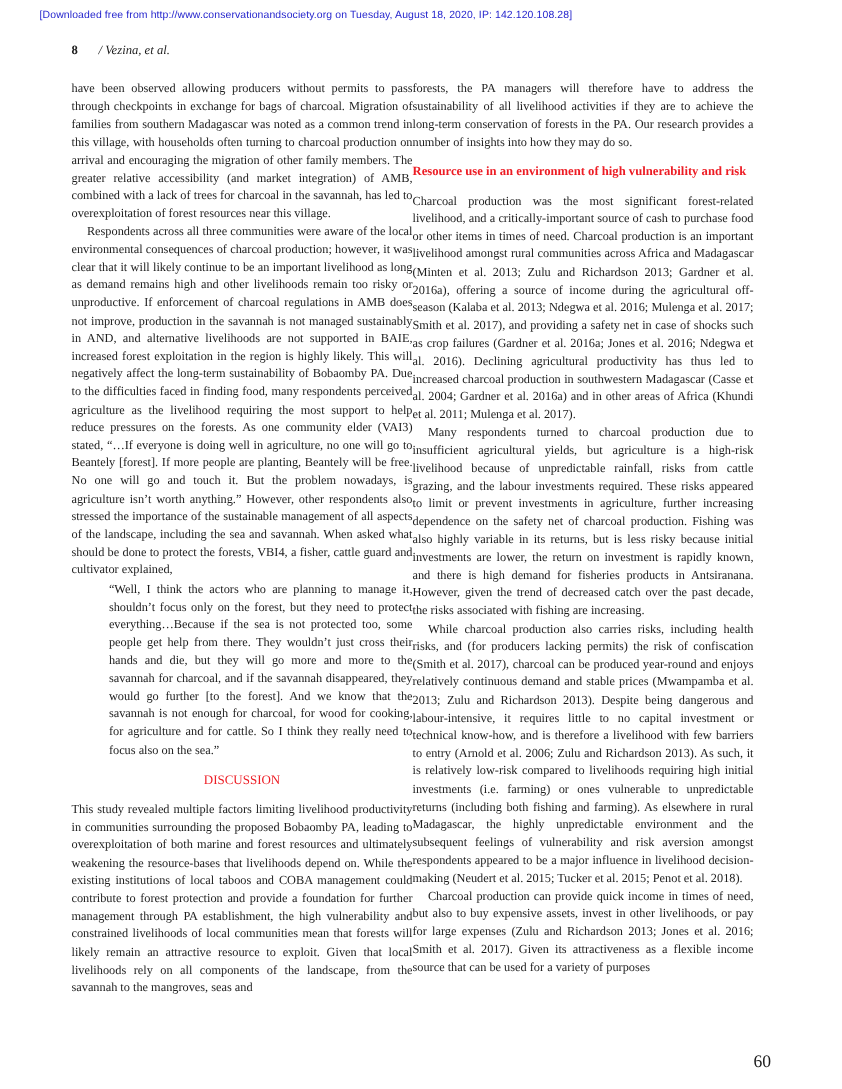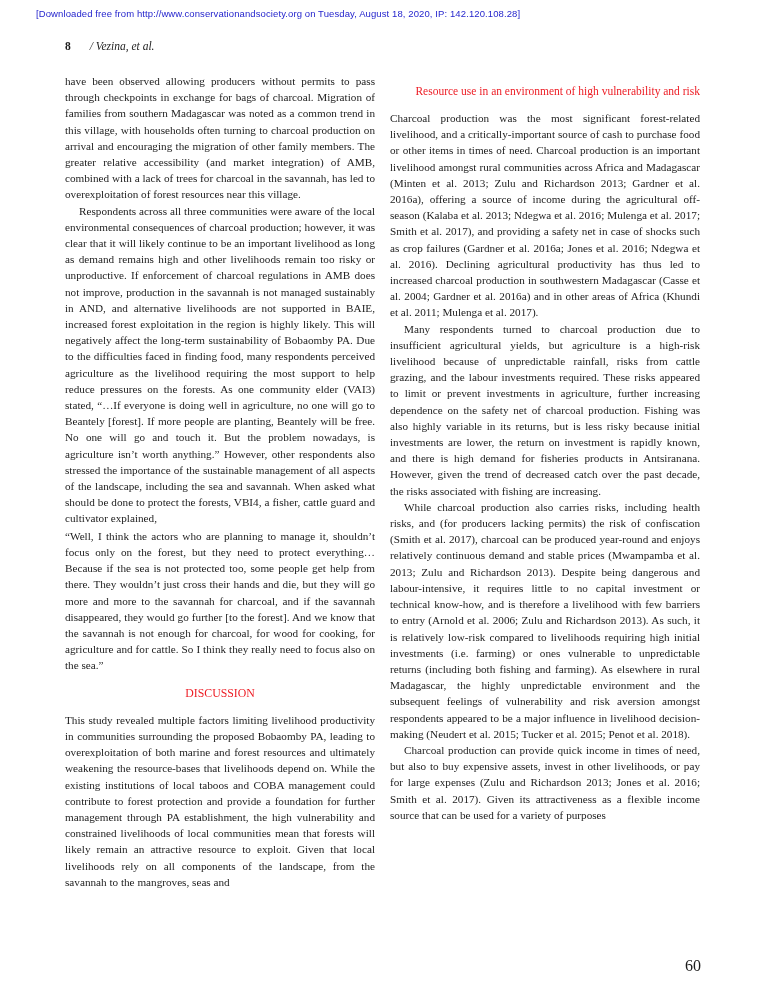--- a/index.html
+++ b/index.html
@@ -27,47 +27,47 @@
     font-size: 11.5px;
   }
   .running-header .pg { font-weight: bold; }
   .running-header .authors { font-style: italic; margin-left: 16px; }
   .columns {
     position: absolute;
     top: 73px;
     left: 65px;
     width: 636px;
     display: flex;
-    gap: 15px;
   }
   .col {
     width: 310px;
     flex: 0 0 310px;
     text-align: justify;
     font-size: 11.2px;
     line-height: 16.2px;
   }
   .para { text-indent: 14px; }
   .para.noindent { text-indent: 0; }
   .quote {
+    margin-left: 34px;
     margin-top: 1px;
     margin-bottom: 1px;
   }
   .discussion-heading {
     color: #ed1c24;
     font-weight: normal;
     font-size: 11.8px;
     text-align: center;
     margin: 11px 0 11px 0;
   }
   .section-heading {
     color: #ed1c24;
-    font-weight: normal;
+    font-weight: bold;
     font-size: 11.5px;
-    text-align: right;
+    text-align: left;
     margin: 11px 0 11px 0;
     line-height: 15px;
   }
   .page-number {
     position: absolute;
     top: 957px;
     right: 64px;
     font-size: 16px;
   }
 </style>
@@ -85,20 +85,21 @@
 
   <div class="col">
     <p class="para noindent">have been observed allowing producers without permits to pass through checkpoints in exchange for bags of charcoal. Migration of families from southern Madagascar was noted as a common trend in this village, with households often turning to charcoal production on arrival and encouraging the migration of other family members. The greater relative accessibility (and market integration) of AMB, combined with a lack of trees for charcoal in the savannah, has led to overexploitation of forest resources near this village.</p>
     <p class="para">Respondents across all three communities were aware of the local environmental consequences of charcoal production; however, it was clear that it will likely continue to be an important livelihood as long as demand remains high and other livelihoods remain too risky or unproductive. If enforcement of charcoal regulations in AMB does not improve, production in the savannah is not managed sustainably in AND, and alternative livelihoods are not supported in BAIE, increased forest exploitation in the region is highly likely. This will negatively affect the long-term sustainability of Bobaomby PA. Due to the difficulties faced in finding food, many respondents perceived agriculture as the livelihood requiring the most support to help reduce pressures on the forests. As one community elder (VAI3) stated, “…If everyone is doing well in agriculture, no one will go to Beantely [forest]. If more people are planting, Beantely will be free. No one will go and touch it. But the problem nowadays, is agriculture isn’t worth anything.” However, other respondents also stressed the importance of the sustainable management of all aspects of the landscape, including the sea and savannah. When asked what should be done to protect the forests, VBI4, a fisher, cattle guard and cultivator explained,</p>
     <p class="quote">“Well, I think the actors who are planning to manage it, shouldn’t focus only on the forest, but they need to protect everything…Because if the sea is not protected too, some people get help from there. They wouldn’t just cross their hands and die, but they will go more and more to the savannah for charcoal, and if the savannah disappeared, they would go further [to the forest]. And we know that the savannah is not enough for charcoal, for wood for cooking, for agriculture and for cattle. So I think they really need to focus also on the sea.”</p>
     <h2 class="discussion-heading">DISCUSSION</h2>
     <p class="para noindent">This study revealed multiple factors limiting livelihood productivity in communities surrounding the proposed Bobaomby PA, leading to overexploitation of both marine and forest resources and ultimately weakening the resource-bases that livelihoods depend on. While the existing institutions of local taboos and COBA management could contribute to forest protection and provide a foundation for further management through PA establishment, the high vulnerability and constrained livelihoods of local communities mean that forests will likely remain an attractive resource to exploit. Given that local livelihoods rely on all components of the landscape, from the savannah to the mangroves, seas and</p>
   </div>
 
   <div class="col">
+    <p class="para noindent">forests, the PA managers will therefore have to address the sustainability of all livelihood activities if they are to achieve the long-term conservation of forests in the PA. Our research provides a number of insights into how they may do so.</p>
     <h3 class="section-heading">Resource use in an environment of high vulnerability and risk</h3>
     <p class="para noindent">Charcoal production was the most significant forest-related livelihood, and a critically-important source of cash to purchase food or other items in times of need. Charcoal production is an important livelihood amongst rural communities across Africa and Madagascar (Minten et al. 2013; Zulu and Richardson 2013; Gardner et al. 2016a), offering a source of income during the agricultural off-season (Kalaba et al. 2013; Ndegwa et al. 2016; Mulenga et al. 2017; Smith et al. 2017), and providing a safety net in case of shocks such as crop failures (Gardner et al. 2016a; Jones et al. 2016; Ndegwa et al. 2016). Declining agricultural productivity has thus led to increased charcoal production in southwestern Madagascar (Casse et al. 2004; Gardner et al. 2016a) and in other areas of Africa (Khundi et al. 2011; Mulenga et al. 2017).</p>
     <p class="para">Many respondents turned to charcoal production due to insufficient agricultural yields, but agriculture is a high-risk livelihood because of unpredictable rainfall, risks from cattle grazing, and the labour investments required. These risks appeared to limit or prevent investments in agriculture, further increasing dependence on the safety net of charcoal production. Fishing was also highly variable in its returns, but is less risky because initial investments are lower, the return on investment is rapidly known, and there is high demand for fisheries products in Antsiranana. However, given the trend of decreased catch over the past decade, the risks associated with fishing are increasing.</p>
     <p class="para">While charcoal production also carries risks, including health risks, and (for producers lacking permits) the risk of confiscation (Smith et al. 2017), charcoal can be produced year-round and enjoys relatively continuous demand and stable prices (Mwampamba et al. 2013; Zulu and Richardson 2013). Despite being dangerous and labour-intensive, it requires little to no capital investment or technical know-how, and is therefore a livelihood with few barriers to entry (Arnold et al. 2006; Zulu and Richardson 2013). As such, it is relatively low-risk compared to livelihoods requiring high initial investments (i.e. farming) or ones vulnerable to unpredictable returns (including both fishing and farming). As elsewhere in rural Madagascar, the highly unpredictable environment and the subsequent feelings of vulnerability and risk aversion amongst respondents appeared to be a major influence in livelihood decision-making (Neudert et al. 2015; Tucker et al. 2015; Penot et al. 2018).</p>
     <p class="para">Charcoal production can provide quick income in times of need, but also to buy expensive assets, invest in other livelihoods, or pay for large expenses (Zulu and Richardson 2013; Jones et al. 2016; Smith et al. 2017). Given its attractiveness as a flexible income source that can be used for a variety of purposes</p>
   </div>
 
 </div>
 
 <div class="page-number">60</div>

